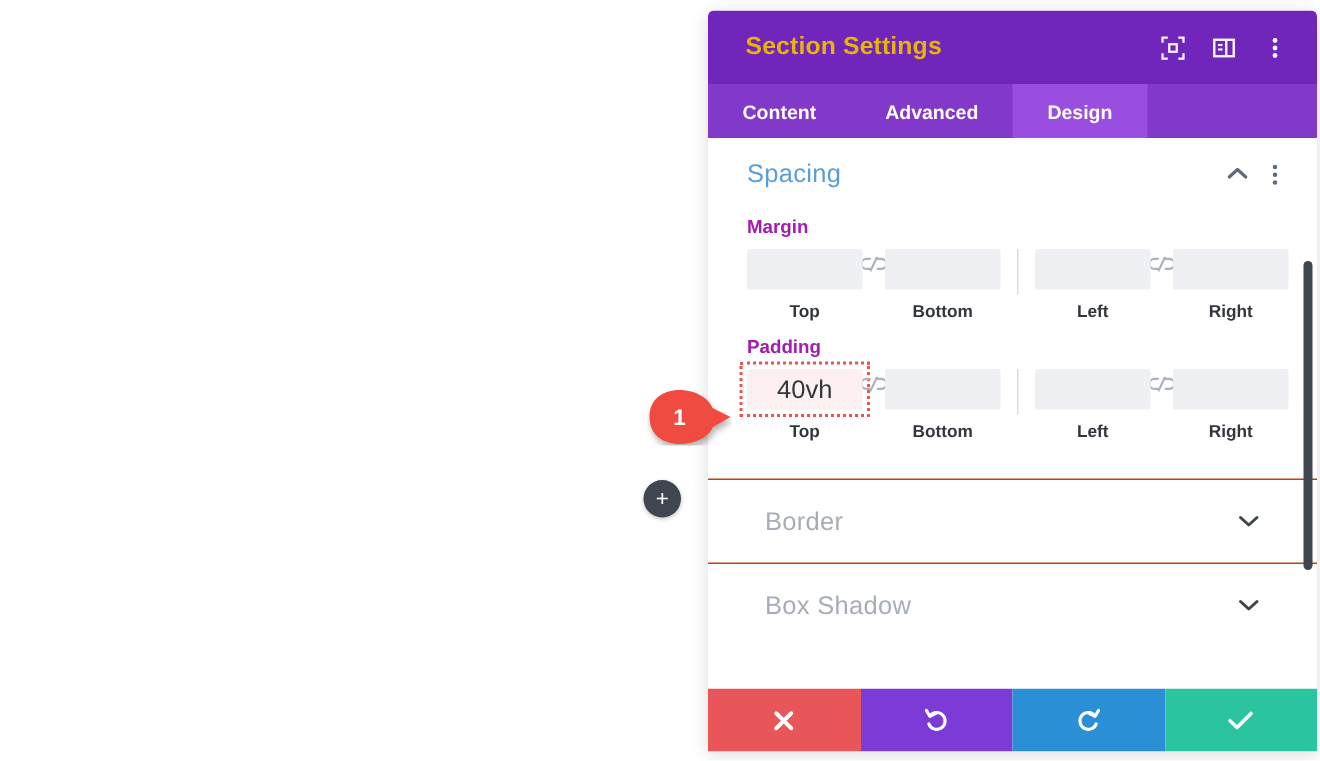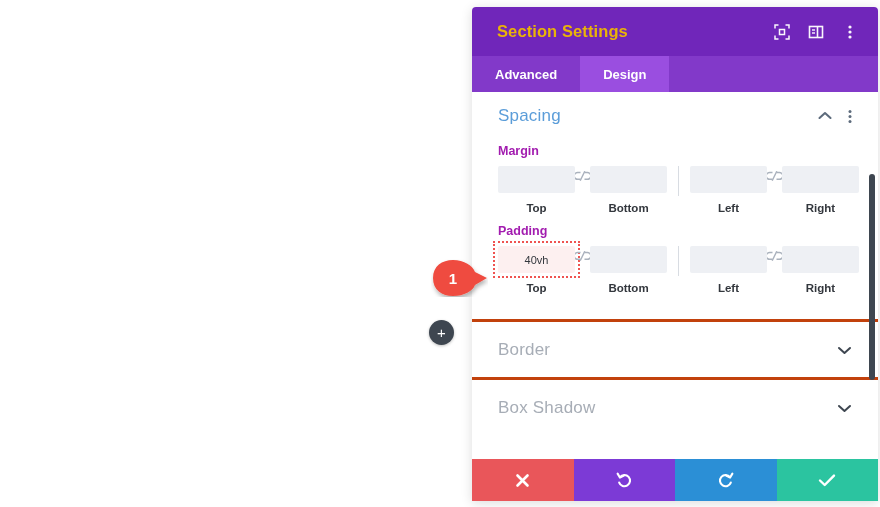--- a/index.html
+++ b/index.html
@@ -135,21 +135,21 @@
     width: 77px;
   }
   .quad-input {
     width: 77px;
     height: 27px;
     background: #eef0f4;
     border: none;
     border-radius: 2px;
     box-sizing: border-box;
     font-family: "Liberation Sans", sans-serif;
-    font-size: 11px;
+    font-size: 17px;
     color: #33373d;
     text-align: center;
     outline: none;
     padding: 0;
   }
   .quad-cap {
     font-size: 11.5px;
     color: #33373d;
     font-weight: bold;
     margin-top: 9px;
@@ -174,25 +174,25 @@
     background: #fdf0f0;
   }
   .quad-cell.highlight .hl-wrap {
     outline: 2px dotted #ef5350;
     outline-offset: 3px;
   }
   .hl-wrap { display: block; }
 
   
   .collapsed-row {
-    border-top: 3px solid #c2410c;
+    border-top: 1px solid #c2410c;
     height: 55px;
     display: flex;
     align-items: center;
-    padding: 0 26px;
+    padding: 0 38px;
     cursor: pointer;
   }
   .collapsed-title {
     flex: 1;
     color: #a7adb6;
     font-size: 17px;
     letter-spacing: .2px;
   }
 
   
@@ -323,20 +323,21 @@
           <circle cx="2" cy="3" r="1.6" fill="#ffffff"></circle>
           <circle cx="2" cy="8" r="1.6" fill="#ffffff"></circle>
           <circle cx="2" cy="13" r="1.6" fill="#ffffff"></circle>
         </svg>
       </div>
 
     </div>
   </div>
 
   <div class="tab-bar">
+    <div class="tab">Content</div>
     <div class="tab">Advanced</div>
     <div class="tab active">Design</div>
   </div>
 
   <div class="panel-body">
 
     <div class="section-block">
 
       <div class="section-head">
         <div class="section-title">Spacing</div>

